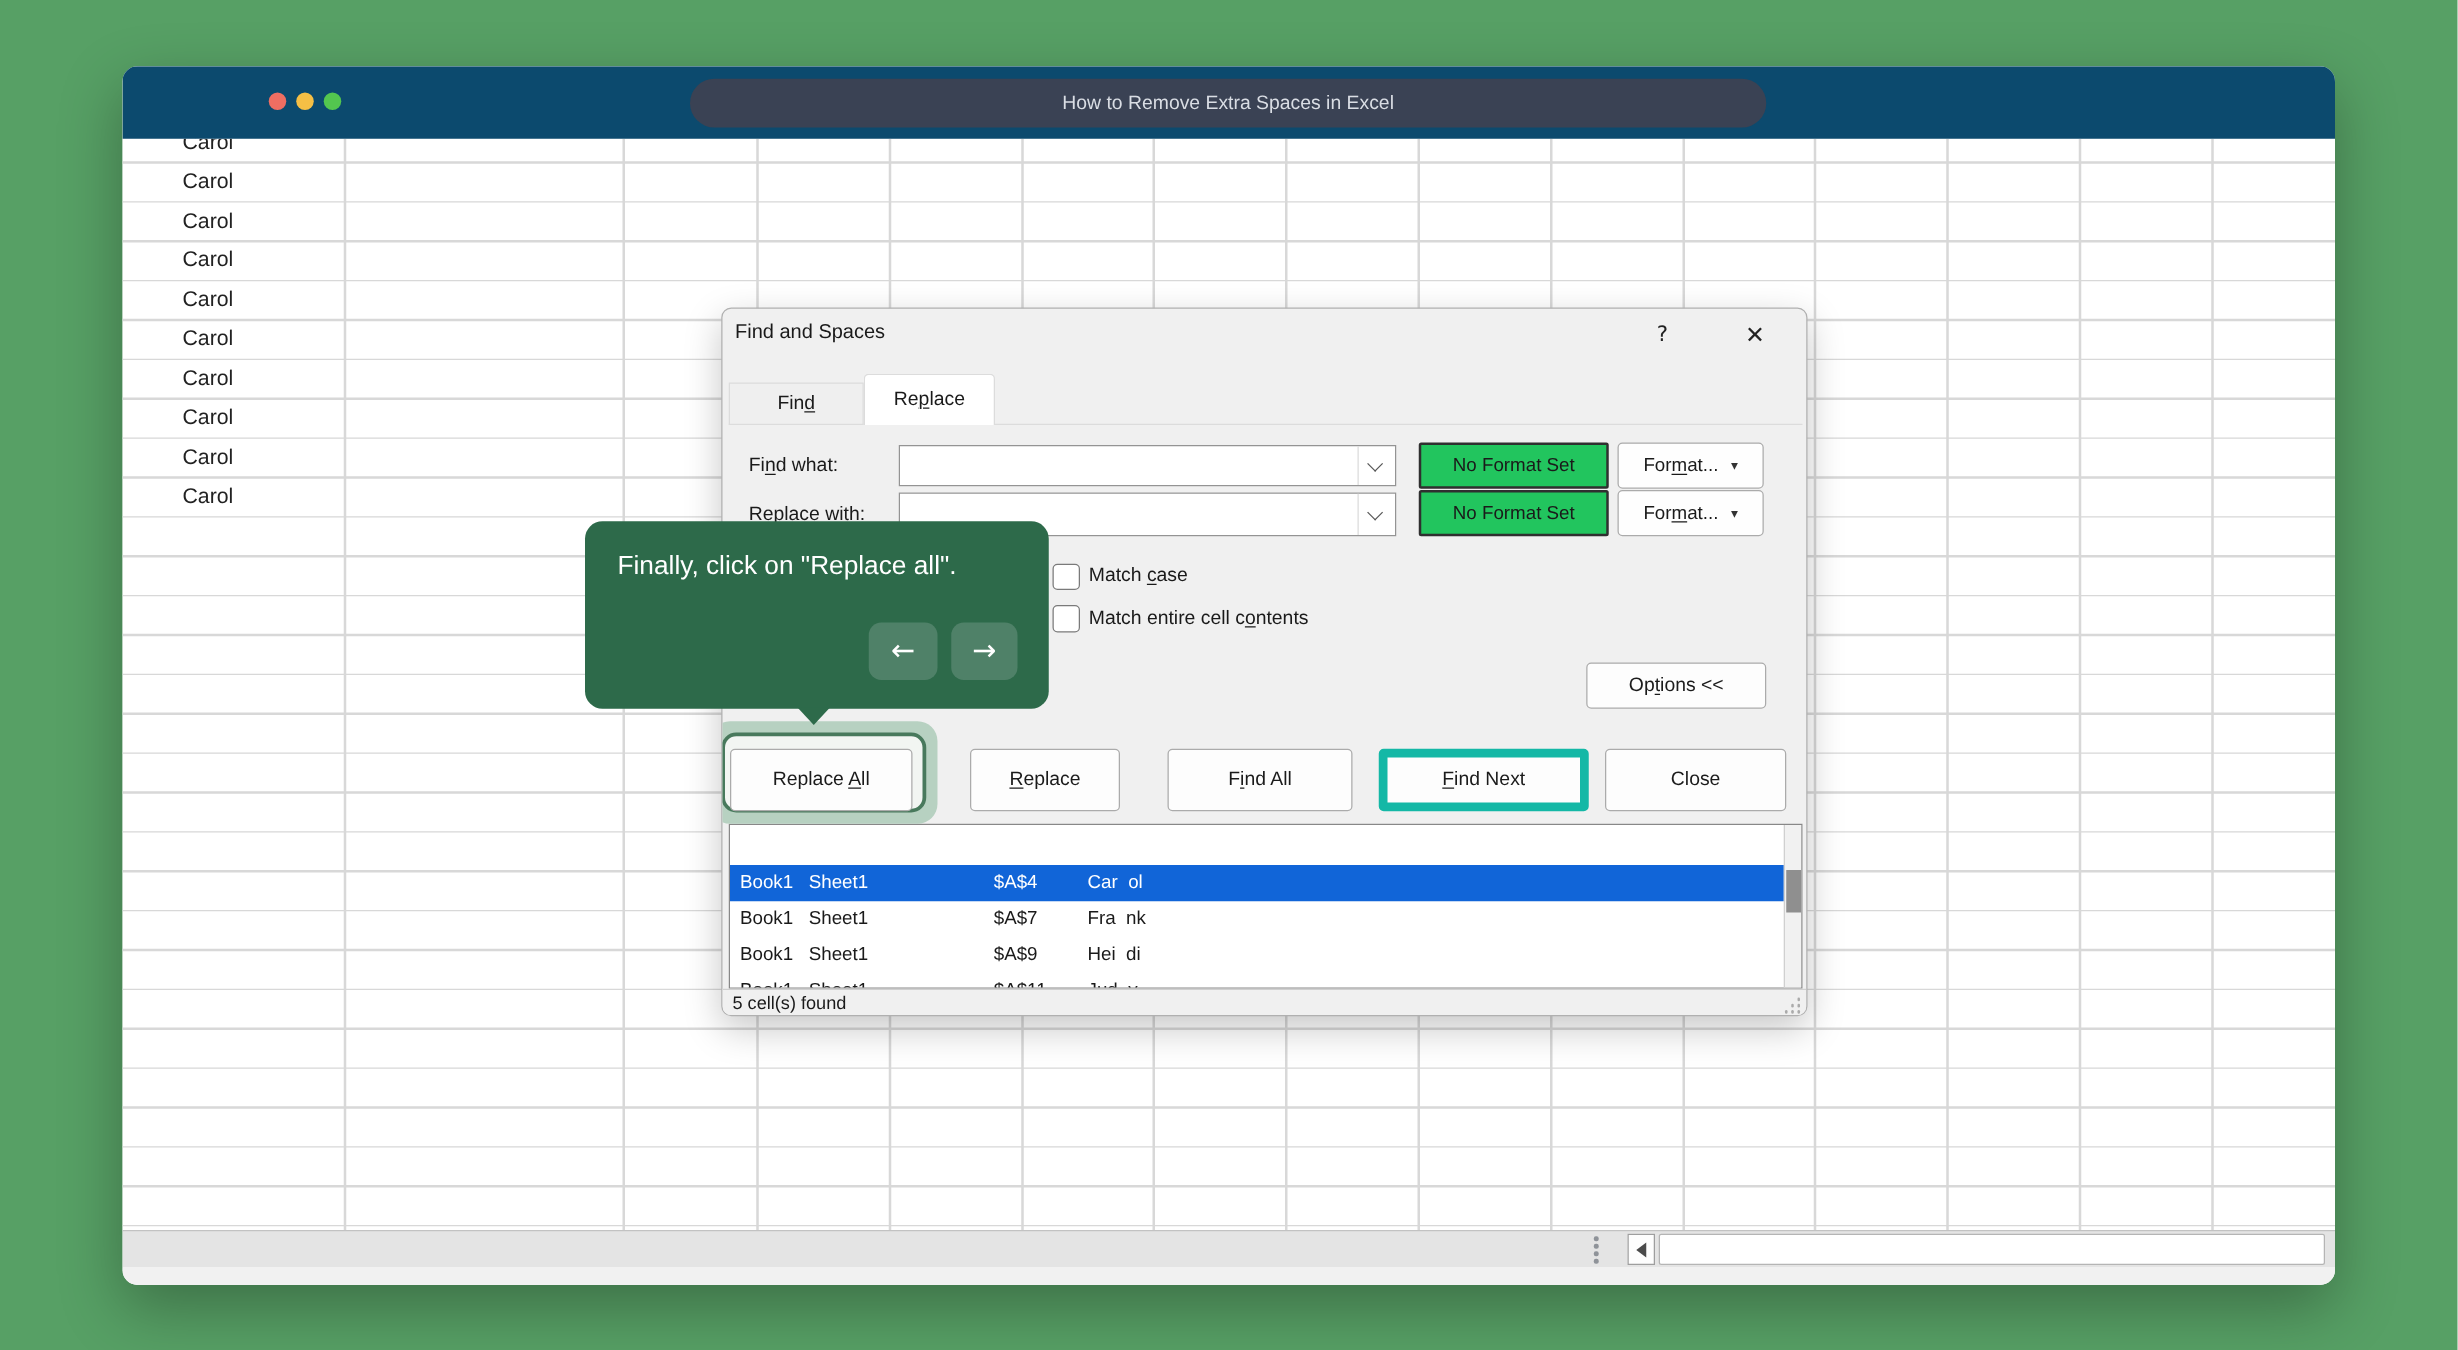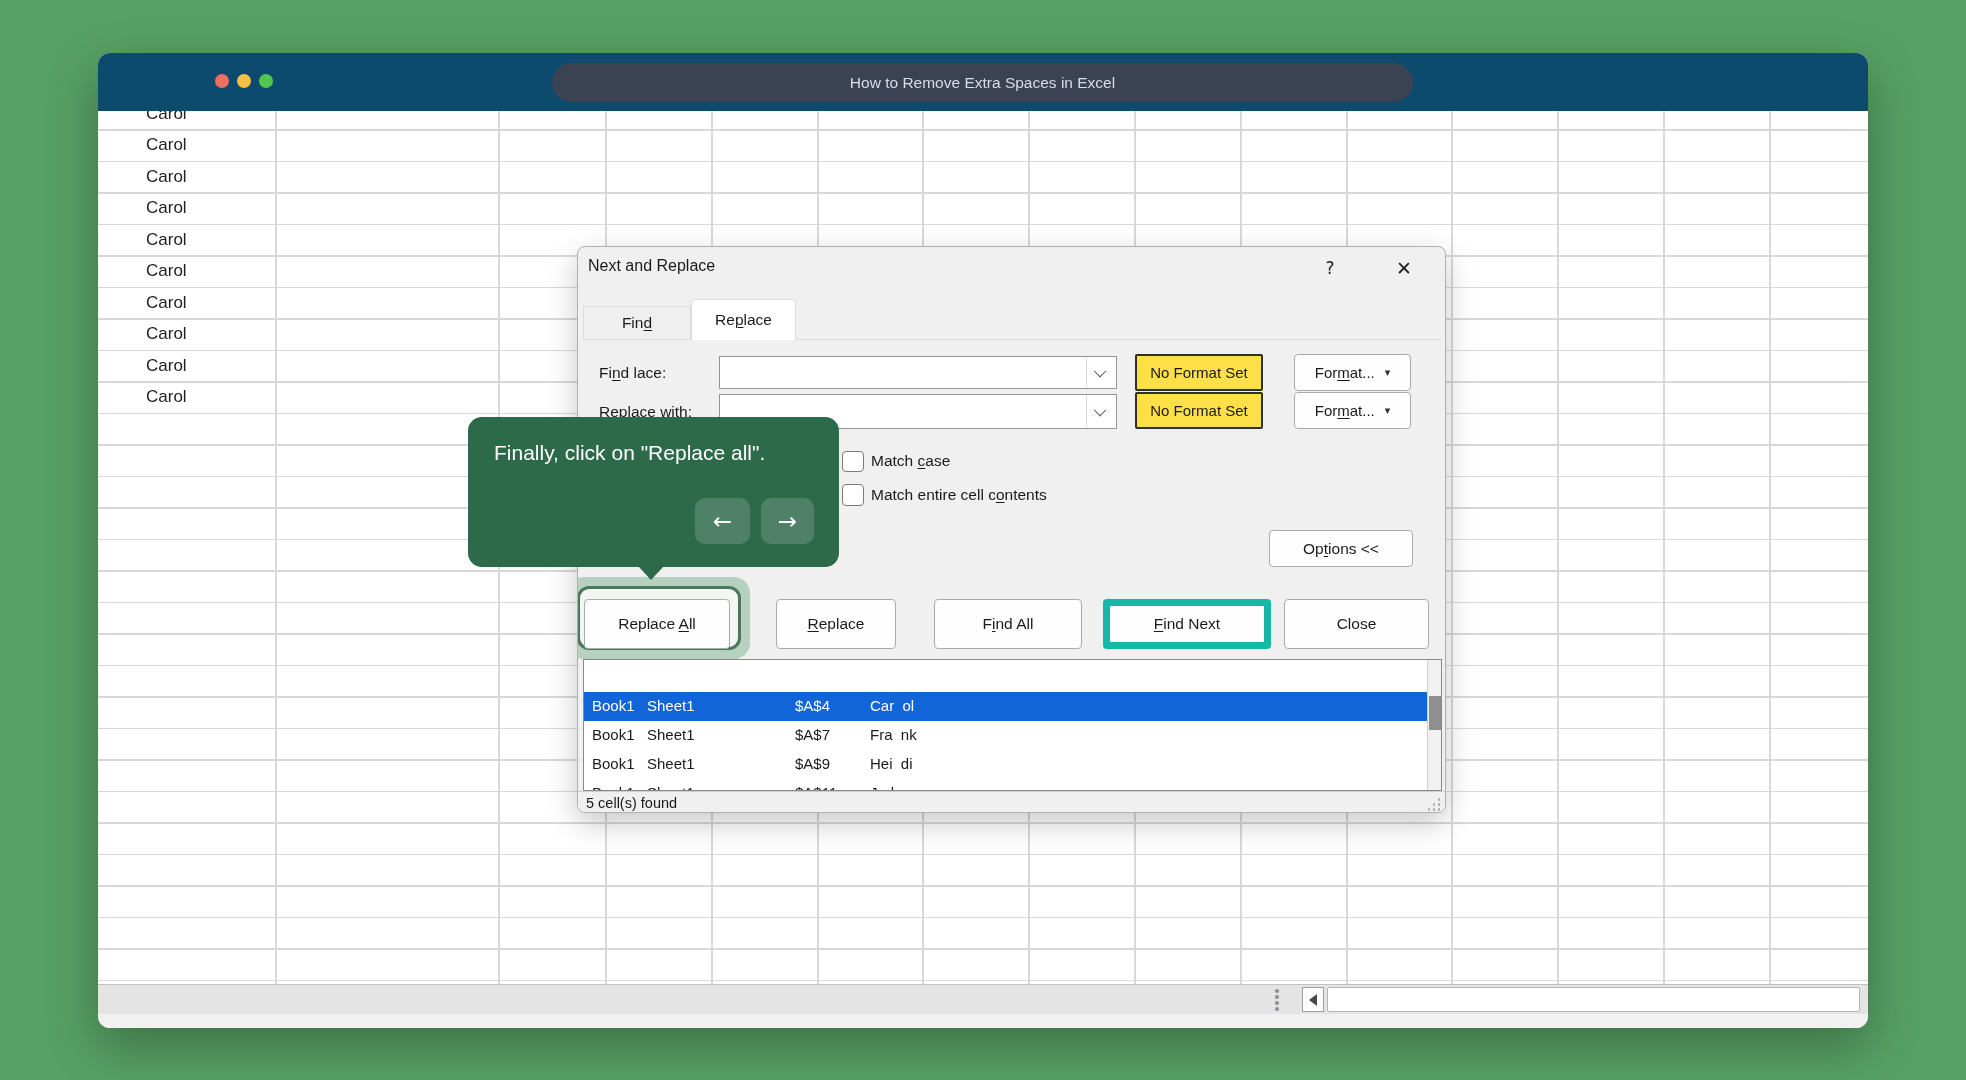--- a/index.html
+++ b/index.html
@@ -50,21 +50,21 @@
   .tab { position:absolute; font-size:15.5px; color:#1a1a1a; display:flex; align-items:center; justify-content:center; }
   .tab-find { left:5px; top:59px; width:108px; height:34px; background:#efefef; border:1px solid #dcdcdc; }
   .tab-replace { left:113px; top:52px; width:105px; height:41px; background:#ffffff;
                  border:1px solid #dcdcdc; border-bottom:none; border-radius:4px 4px 0 0; z-index:2; }
   .fld-label { position:absolute; font-size:15.5px; color:#1a1a1a; }
   .combo { position:absolute; left:141px; width:398px; background:#ffffff; border:1px solid #949494; }
   .combo .dd { position:absolute; right:0; top:0; bottom:0; width:30px; border-left:1px solid #dcdcdc;
                display:flex; align-items:center; justify-content:center; }
   .chev { width:9px; height:9px; border-left:1.6px solid #555; border-bottom:1.6px solid #555;
           transform:rotate(-45deg) translateY(-2px); }
-  .nfs { position:absolute; left:557px; width:128px; background:#fde047; border:2px solid #2f2f2f; border-radius:2px;
+  .nfs { position:absolute; left:557px; width:152px; background:#22c55e; border:2px solid #2f2f2f; border-radius:2px;
          font-size:15px; color:#1a1a1a; display:flex; align-items:center; justify-content:center; }
   .fmt { position:absolute; left:716px; width:117px; background:#fefefe; border:1px solid #ababab; border-radius:4px;
          font-size:15px; color:#1a1a1a; display:flex; align-items:center; justify-content:center; gap:10px; }
   .fmt .arr { font-size:11px; color:#333; font-family:"DejaVu Sans",sans-serif; }
   .checkbox { position:absolute; left:264px; width:22px; height:21px; background:#fff;
               border:1.5px solid #7a7a7a; border-radius:4px; }
   .cb-label { position:absolute; left:293px; font-size:15.5px; color:#1a1a1a; }
   .btn { position:absolute; background:#fdfdfd; border:1px solid #ababab; border-radius:4px;
          font-size:15.5px; color:#1b1b1b; display:flex; align-items:center; justify-content:center; }
   .btn-options { left:691px; top:283px; width:144px; height:37px; }
@@ -186,33 +186,33 @@
       </span>
       <span class="hscroll-left">
         <span class="tri-left"></span>
       </span>
       <span class="hscroll-track"></span>
     </div>
     <div class="bottomstrip"></div>
   </div>
 
   <div class="dialog">
-    <div class="dlg-title">Next and Replace</div>
+    <div class="dlg-title">Find and Spaces</div>
     <div class="dlg-help">?</div>
     <div class="dlg-close">✕</div>
 
     <div class="tab-line"></div>
     <div class="tab tab-find">
       <span><span>Fin</span><span class="u">d</span><span></span></span>
     </div>
     <div class="tab tab-replace">
       <span><span>Re</span><span class="u">p</span><span>lace</span></span>
     </div>
 
-    <div class="fld-label" style="left:21px; top:109px; height:33px; line-height:33px;"><span>Fi</span><span class="u">n</span><span>d lace:</span></div>
+    <div class="fld-label" style="left:21px; top:109px; height:33px; line-height:33px;"><span>Fi</span><span class="u">n</span><span>d what:</span></div>
     <div class="combo" style="top:109px; height:33px;">
       <span style="position:absolute;left:8px;top:6px;font-size:15px;color:#333;"></span>
       <span class="dd">
           <span class="chev"></span>
         </span>
     </div>
     <div class="nfs" style="top:107px; height:37px;">No Format Set</div>
     <div class="fmt" style="top:107px; height:37px;">
       <span><span>For</span><span class="u">m</span><span>at...</span></span>
       <span class="arr">▾</span>

